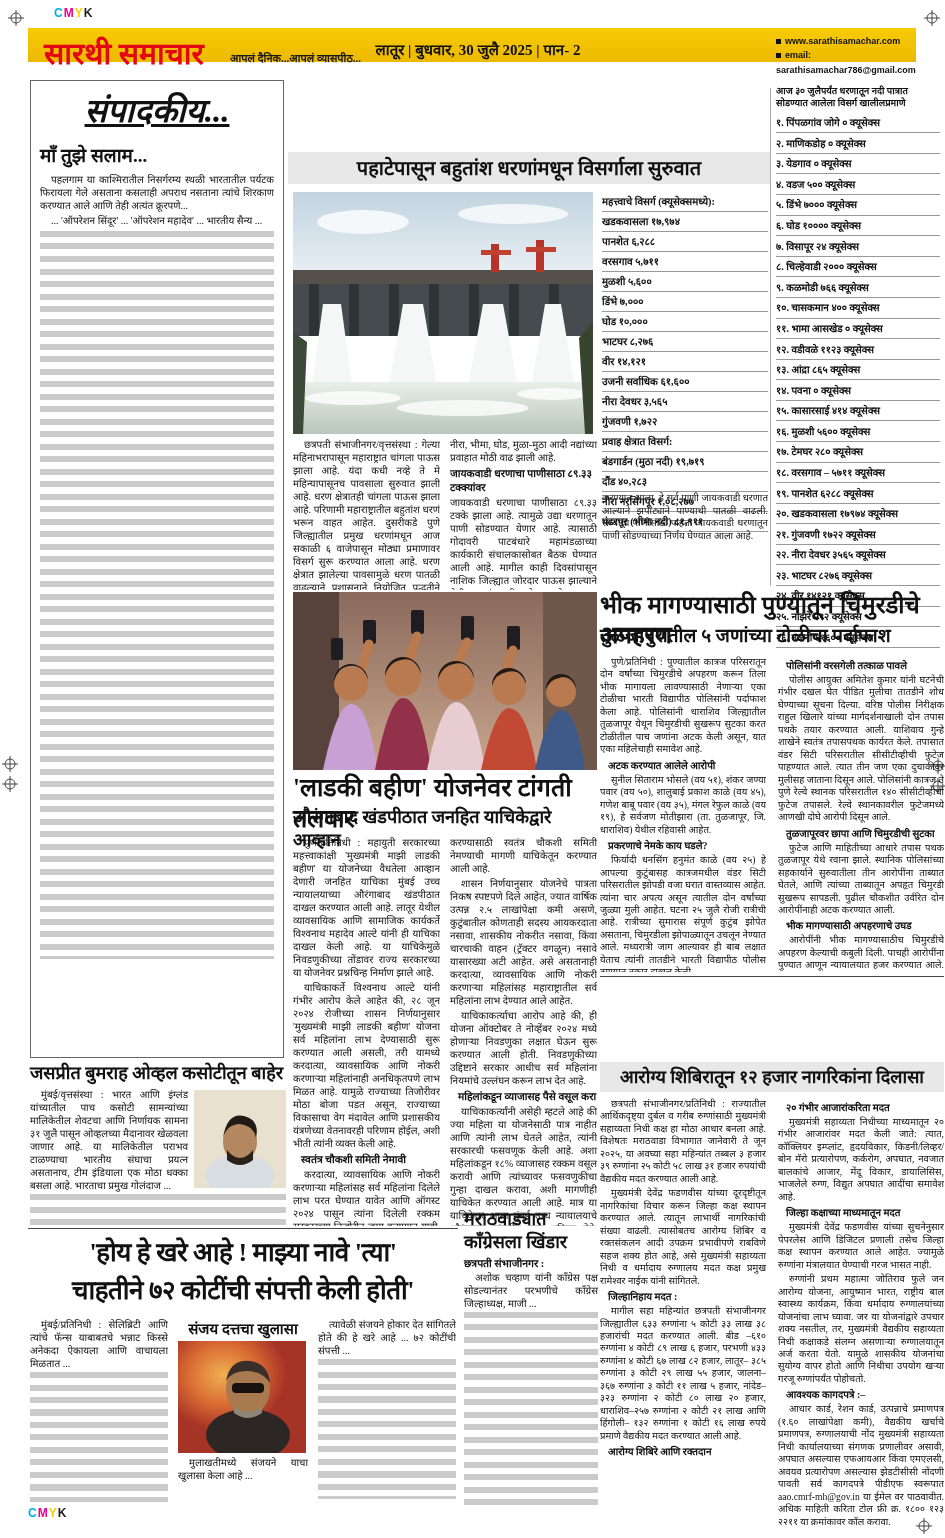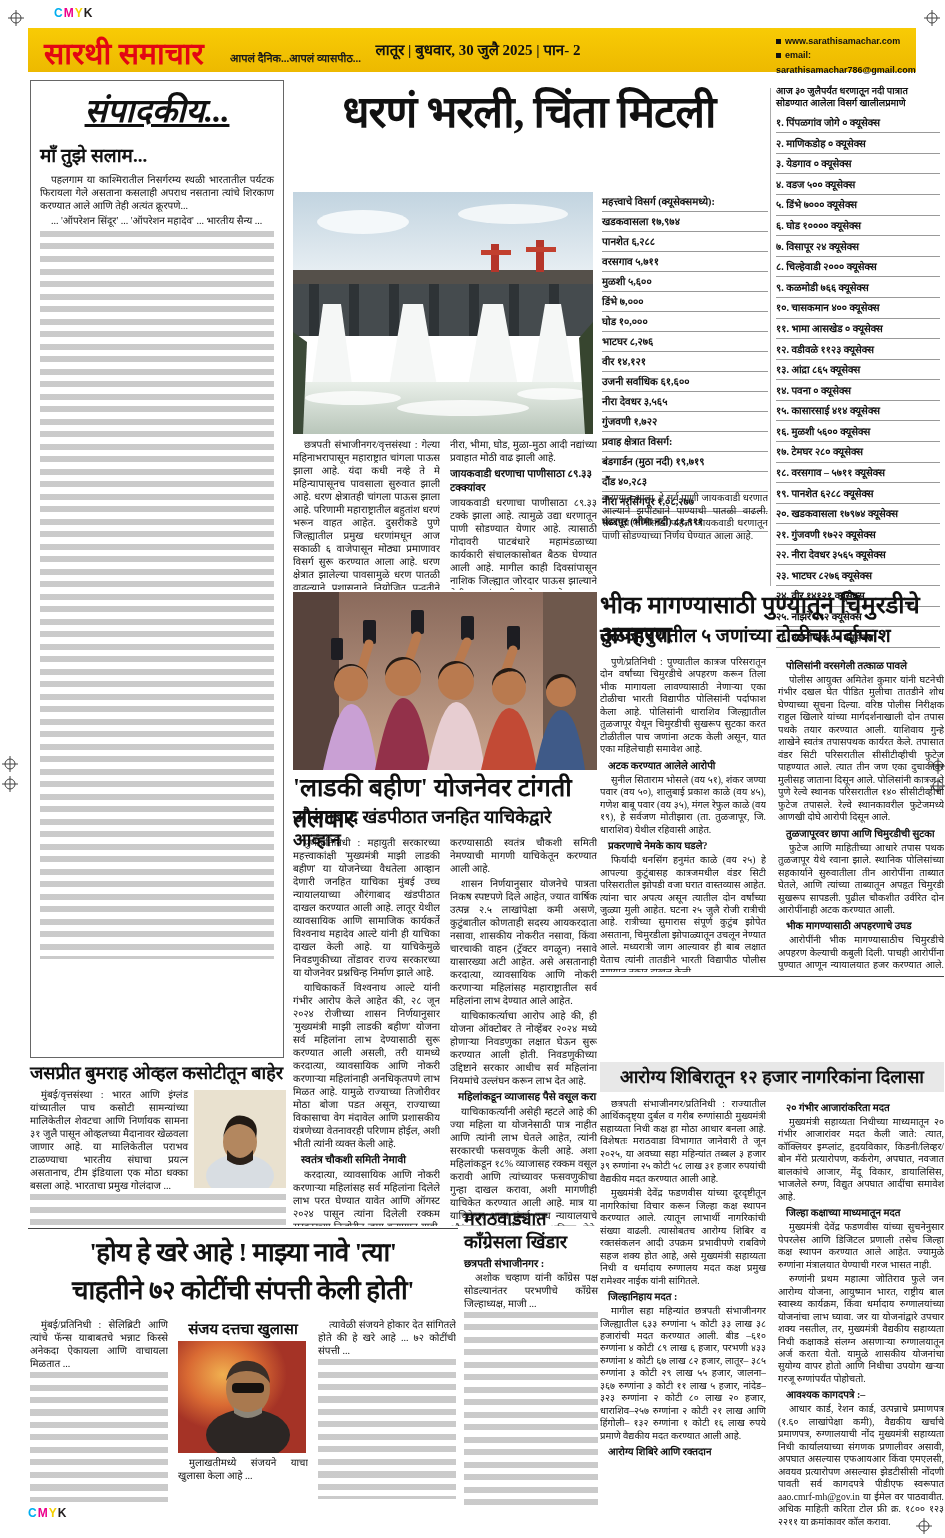--- a/index.html
+++ b/index.html
@@ -4,21 +4,21 @@
 <style>
   html,body{margin:0;padding:0;background:#e9e9e9;}
   #page{position:relative;width:945px;height:1538px;background:#ffffff;margin:0 auto;overflow:hidden;
         font-family:"Liberation Serif","DejaVu Serif",serif;color:#111;}
   .abs{position:absolute;}
   .cmyk{font-family:"Liberation Sans","DejaVu Sans",sans-serif;font-weight:bold;font-size:12px;letter-spacing:1px;}
   .cmyk span:nth-child(1){color:#00aeef}.cmyk span:nth-child(2){color:#ec008c}
   .cmyk span:nth-child(3){color:#f5d000}.cmyk span:nth-child(4){color:#231f20}
   .regmark svg{display:block}
   
-  .masthead{left:28px;top:28px;width:888px;height:44px;background:linear-gradient(#f8cb05,#edb900);}
+  .masthead{left:28px;top:28px;width:888px;height:34px;background:linear-gradient(#f8cb05,#edb900);}
   .mh-title{left:16px;top:4px;font-size:30px;font-weight:900;color:#e30613;}
   .mh-tag{left:202px;top:22px;font-size:11px;font-weight:bold;color:#1a1a1a;}
   .mh-date{left:330px;top:11px;width:240px;text-align:center;font-size:15px;font-weight:bold;color:#111;}
   .mh-contact{left:748px;top:6px;width:164px;font-family:"Liberation Sans","DejaVu Sans",sans-serif;
               font-size:9px;font-weight:bold;color:#111;line-height:1.6;}
   .mh-contact .b{display:inline-block;width:5px;height:5px;background:#111;margin-right:4px;}
   
   .bp{font-size:10px;line-height:1.3;text-align:justify;margin:0 0 2px;text-indent:11px;}
   .bh{font-size:10.5px;font-weight:bold;margin:2px 0;text-indent:8px;}
   .col{overflow:hidden;}
@@ -174,21 +174,21 @@
     </div>
   </div>
 
   <div class="abs" style="left:464px;top:1208px;width:134px;">
     <div class="midhead" style="font-size:18px;">मराठवाड्यात काँग्रेसला खिंडार</div>
     <div style="font-weight:bold;font-size:10.5px;margin:3px 0 1px;">छत्रपती संभाजीनगर :</div>
     <p class="bp">अशोक चव्हाण यांनी काँग्रेस पक्ष सोडल्यानंतर परभणीचे काँग्रेस जिल्हाध्यक्ष, माजी ...</p>
     <div class="unreadable" style="height:198px;"></div>
   </div>
 
-  <div class="abs dam-head">धरणं भरली, चिंता मिटली</div>
+  <div class="abs graybar dam-sub">पहाटेपासून बहुतांश धरणांमधून विसर्गाला सुरुवात</div>
 
   <div class="abs photo" style="left:293px;top:192px;width:300px;height:242px;">
     <svg width="300" height="242" viewBox="0 0 300 242">
       <defs>
         <linearGradient id="sky" x1="0" y1="0" x2="0" y2="1">
             <stop offset="0%" stop-color="#c2d4e0"></stop>
             <stop offset="100%" stop-color="#eef3f6"></stop>
           </linearGradient>
         <linearGradient id="wat" x1="0" y1="0" x2="0" y2="1">
             <stop offset="0%" stop-color="#e9efe9"></stop>

